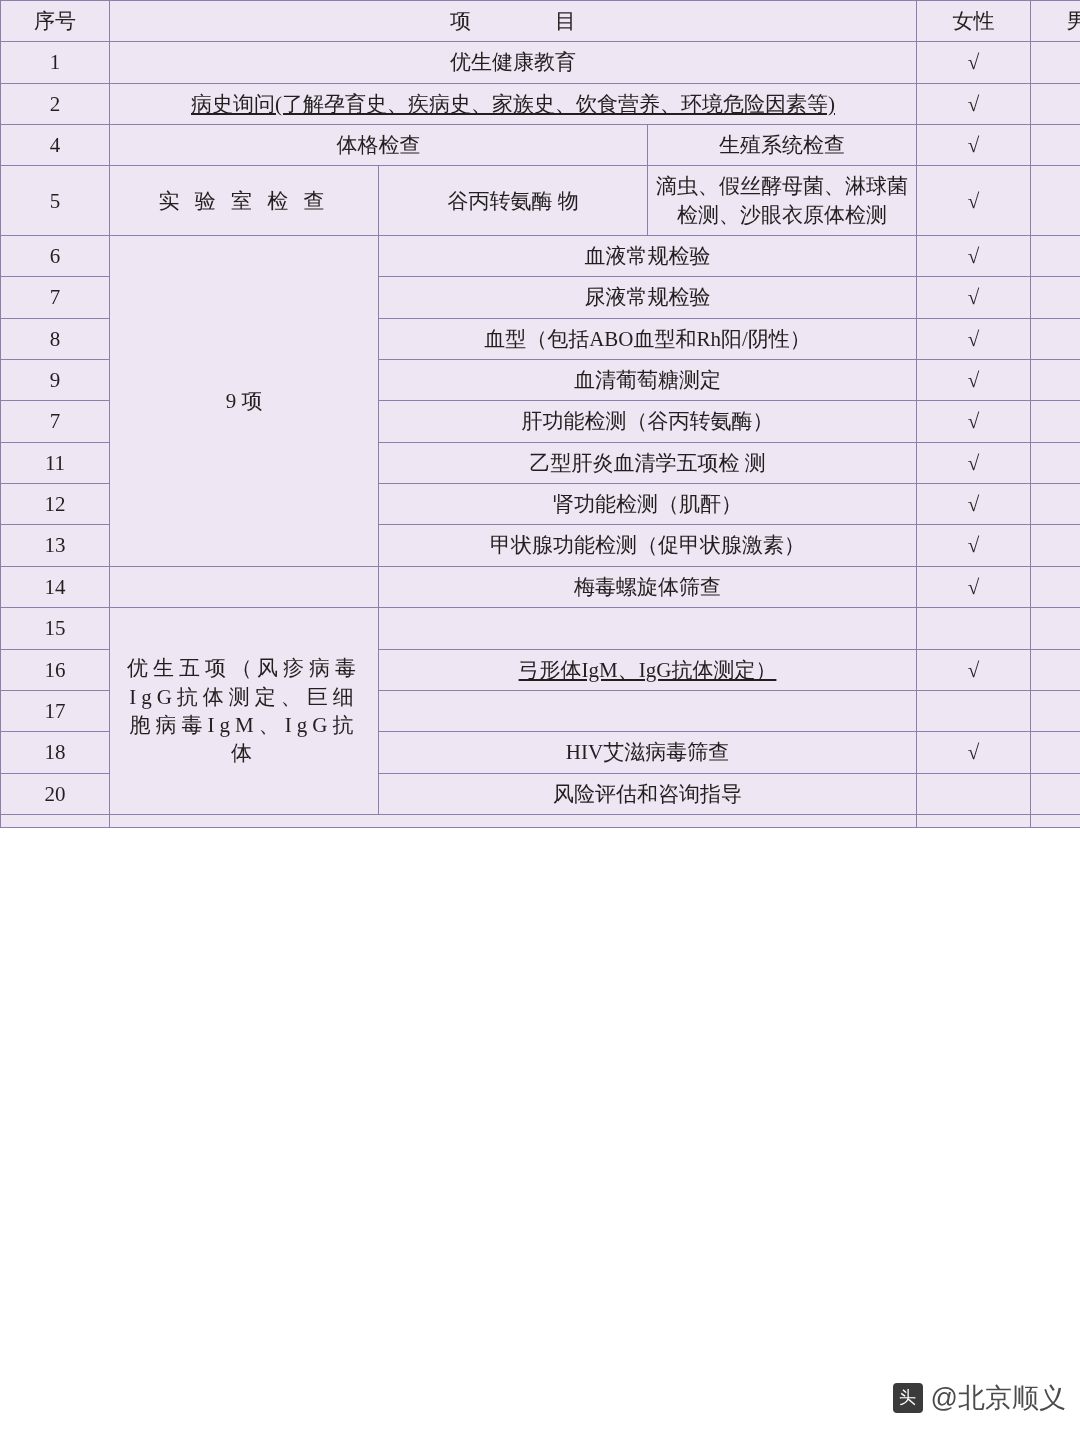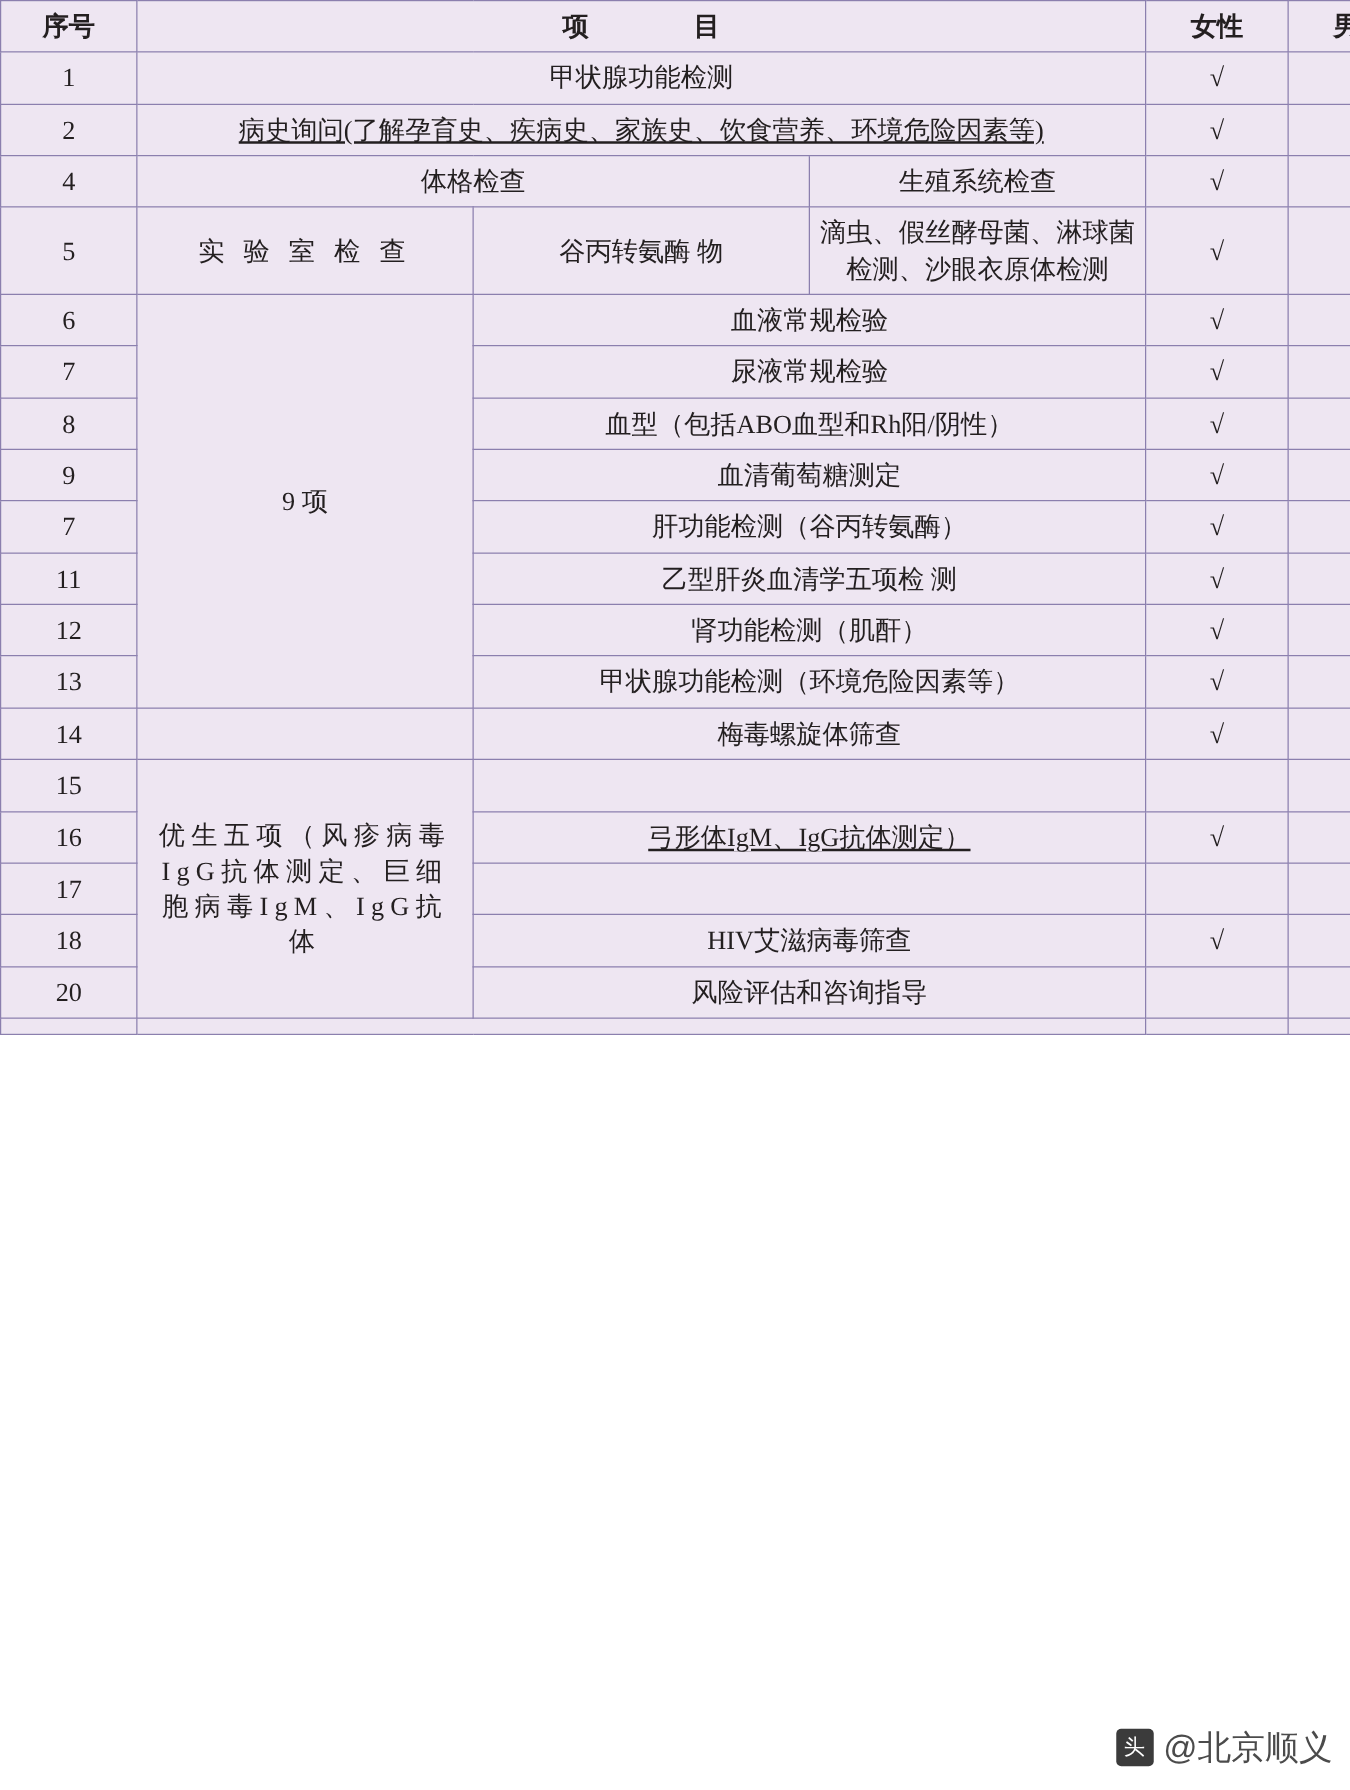--- a/index.html
+++ b/index.html
@@ -28,21 +28,21 @@
     text-align: center;
     vertical-align: middle;
     font-size: 21px;
     line-height: 1.35;
     background: #eee6f2;
   }
 
   thead th {
     background: #d9cfe4;
     font-size: 30px;
-    font-weight: bold;
+    font-weight: normal;
     padding: 10px 6px;
   }
 
   th.col-no   { width: 92px; }
   th.col-item { width: 790px; }
   th.col-f    { width: 97px; margin-top: 38px; }
   th.col-m    { width: 97px; }
 
   .head-item-text {
     letter-spacing: 14px;
@@ -115,21 +115,21 @@
       <th class="col-no">序号</th>
       <th class="col-item" colspan="3"><span class="head-item-text">项　　目</span></th>
       <th class="col-f">女性</th>
       <th class="col-m">男性</th>
     </tr>
   </thead>
   <tbody>
 
     <tr>
       <td class="cell-no">1</td>
-      <td class="cell-item" colspan="3">甲状腺功能检测</td>
+      <td class="cell-item" colspan="3">优生健康教育</td>
       <td class="cell-check">√</td>
       <td class="cell-check">√</td>
     </tr>
 
     <tr>
       <td class="cell-no">2</td>
       <td class="cell-item cell-left" colspan="3">病史询问(了解孕育史、疾病史、家族史、饮食营养、环境危险因素等)</td>
       <td class="cell-check">√</td>
       <td class="cell-check">√</td>
     </tr>
@@ -196,21 +196,21 @@
 
     <tr>
       <td class="cell-no">12</td>
       <td class="cell-item" colspan="2">肾功能检测（肌酐）</td>
       <td class="cell-check">√</td>
       <td class="cell-check alt">√</td>
     </tr>
 
     <tr>
       <td class="cell-no">13</td>
-      <td class="cell-item" colspan="2">甲状腺功能检测（环境危险因素等）</td>
+      <td class="cell-item" colspan="2">甲状腺功能检测（促甲状腺激素）</td>
       <td class="cell-check">√</td>
       <td class="cell-check"></td>
     </tr>
 
     <tr>
       <td class="cell-no">14</td>
       <td class="cell-sub" style="background:#eee6f2"></td>
       <td class="cell-item" colspan="2">梅毒螺旋体筛查</td>
       <td class="cell-check">√</td>
       <td class="cell-check">√</td>

